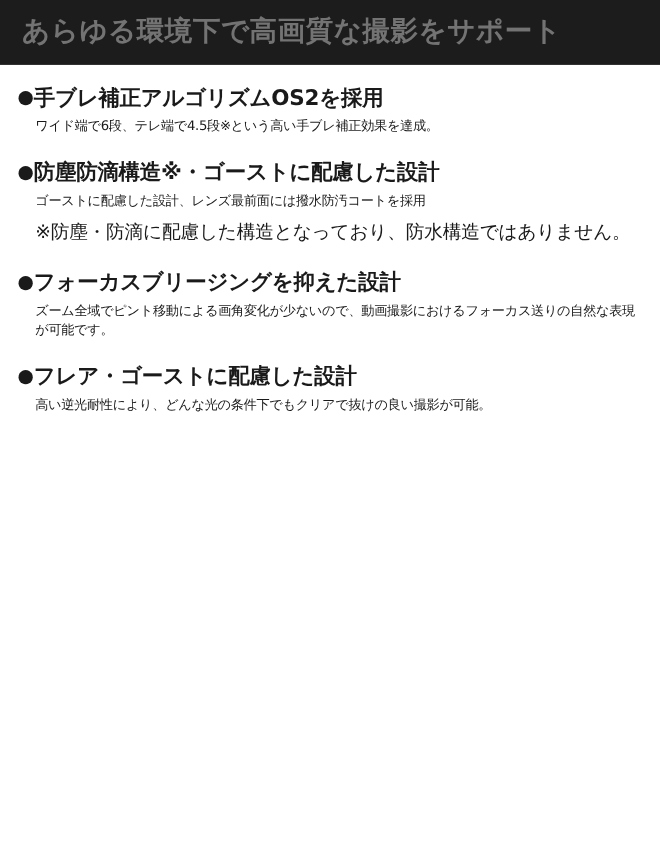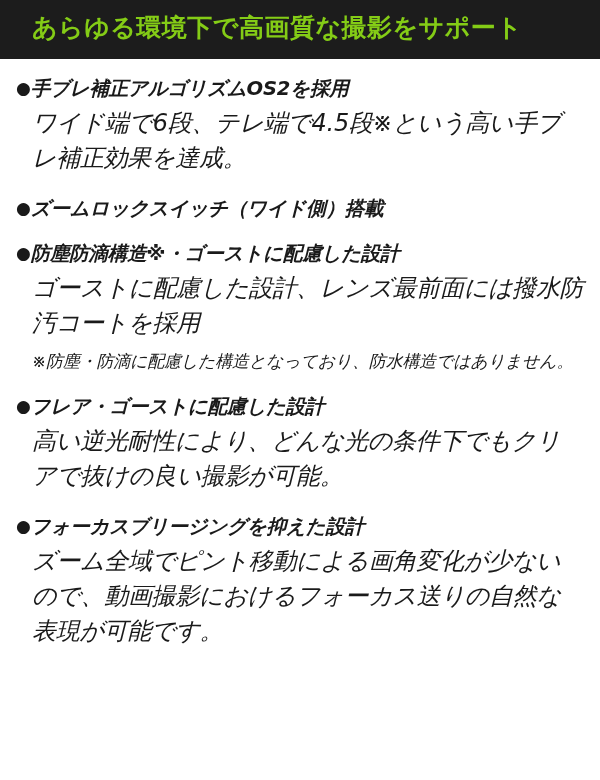--- a/index.html
+++ b/index.html
@@ -16,55 +16,54 @@
   }
   .page {
     width: 600px;
     height: 780px;
     box-sizing: border-box;
     padding: 0;
     position: relative;
   }
   .header-band {
     background: #1c1c1c;
-    color: #84cc16;
-    padding: 14px 18px 16px 32px;
+    color: #737373;
+    padding: 14px 18px 16px 20px;
     margin: 0 0 0 0;
   }
   .header-title {
     font-size: 25px;
     font-weight: bold;
     letter-spacing: 0.5px;
     line-height: 1.15;
     white-space: nowrap;
   }
   .content {
     padding: 18px 16px 0 16px;
   }
   .feature {
     margin-bottom: 21px;
-    font-style: italic;
   }
   .feature:last-child {
     margin-bottom: 0;
   }
   .feature-heading {
     font-size: 19.5px;
     font-weight: bold;
     line-height: 1.25;
     letter-spacing: -0.2px;
     margin: 0 0 5px 0;
     display: block;
   }
   .bullet {
     font-size: 17px;
     vertical-align: 1px;
   }
   .feature-body {
-    font-size: 24px;
+    font-size: 12px;
     line-height: 1.45;
     letter-spacing: -0.3px;
     margin: 0 0 0 16px;
     font-weight: 400;
   }
   .feature-note {
     font-size: 17px;
     line-height: 1.4;
     letter-spacing: -0.2px;
     margin: 9px 0 0 16px;
@@ -81,33 +80,32 @@
   </div>
 
   <div class="content">
 
     <div class="feature">
       <div class="feature-heading"><span class="bullet">●</span><span>手ブレ補正アルゴリズムOS2を採用</span></div>
       <div class="feature-body">ワイド端で6段、テレ端で4.5段※という高い手ブレ補正効果を達成。</div>
     </div>
 
     <div class="feature">
-      <div class="feature-heading"><span class="bullet">●</span><span>ズームロックスイッチ（ワイド側）搭載</span></div>
     </div>
 
     <div class="feature">
       <div class="feature-heading"><span class="bullet">●</span><span>防塵防滴構造※・ゴーストに配慮した設計</span></div>
       <div class="feature-body">ゴーストに配慮した設計、レンズ最前面には撥水防汚コートを採用</div>
       <div class="feature-note">※防塵・防滴に配慮した構造となっており、防水構造ではありません。</div>
     </div>
 
     <div class="feature">
-      <div class="feature-heading"><span class="bullet">●</span><span>フレア・ゴーストに配慮した設計</span></div>
-      <div class="feature-body">高い逆光耐性により、どんな光の条件下でもクリアで抜けの良い撮影が可能。</div>
+      <div class="feature-heading"><span class="bullet">●</span><span>フォーカスブリージングを抑えた設計</span></div>
+      <div class="feature-body">ズーム全域でピント移動による画角変化が少ないので、動画撮影におけるフォーカス送りの自然な表現が可能です。</div>
     </div>
 
     <div class="feature">
-      <div class="feature-heading"><span class="bullet">●</span><span>フォーカスブリージングを抑えた設計</span></div>
-      <div class="feature-body">ズーム全域でピント移動による画角変化が少ないので、動画撮影におけるフォーカス送りの自然な表現が可能です。</div>
+      <div class="feature-heading"><span class="bullet">●</span><span>フレア・ゴーストに配慮した設計</span></div>
+      <div class="feature-body">高い逆光耐性により、どんな光の条件下でもクリアで抜けの良い撮影が可能。</div>
     </div>
 
   </div>
 </div>
 
 </body></html>

